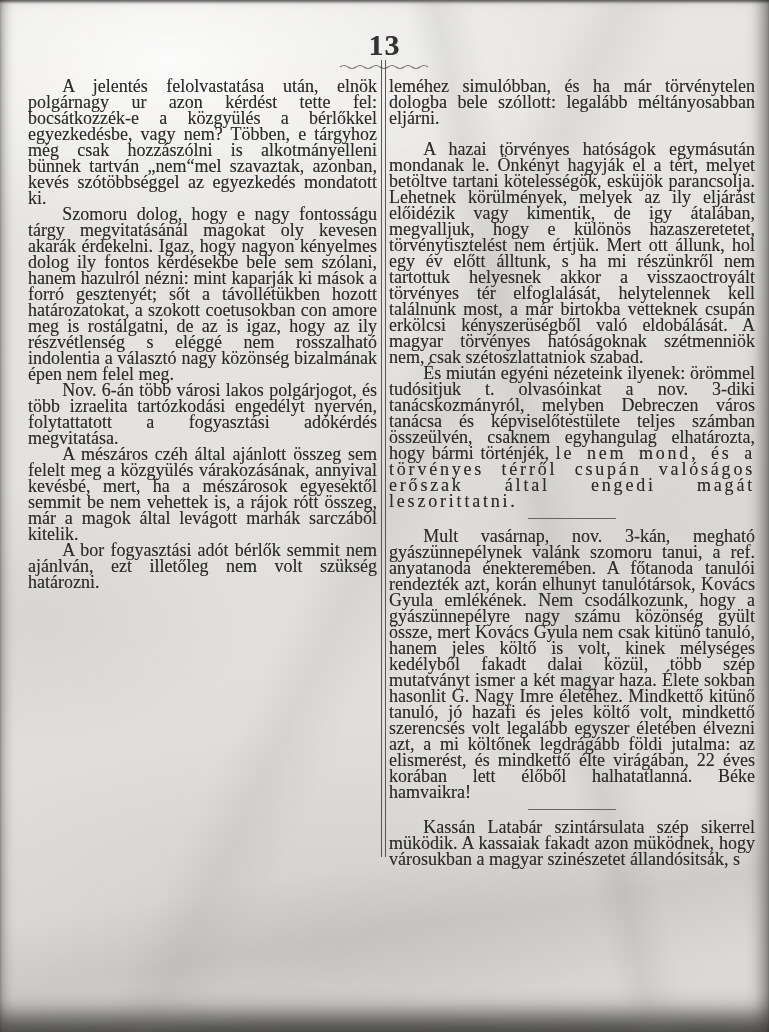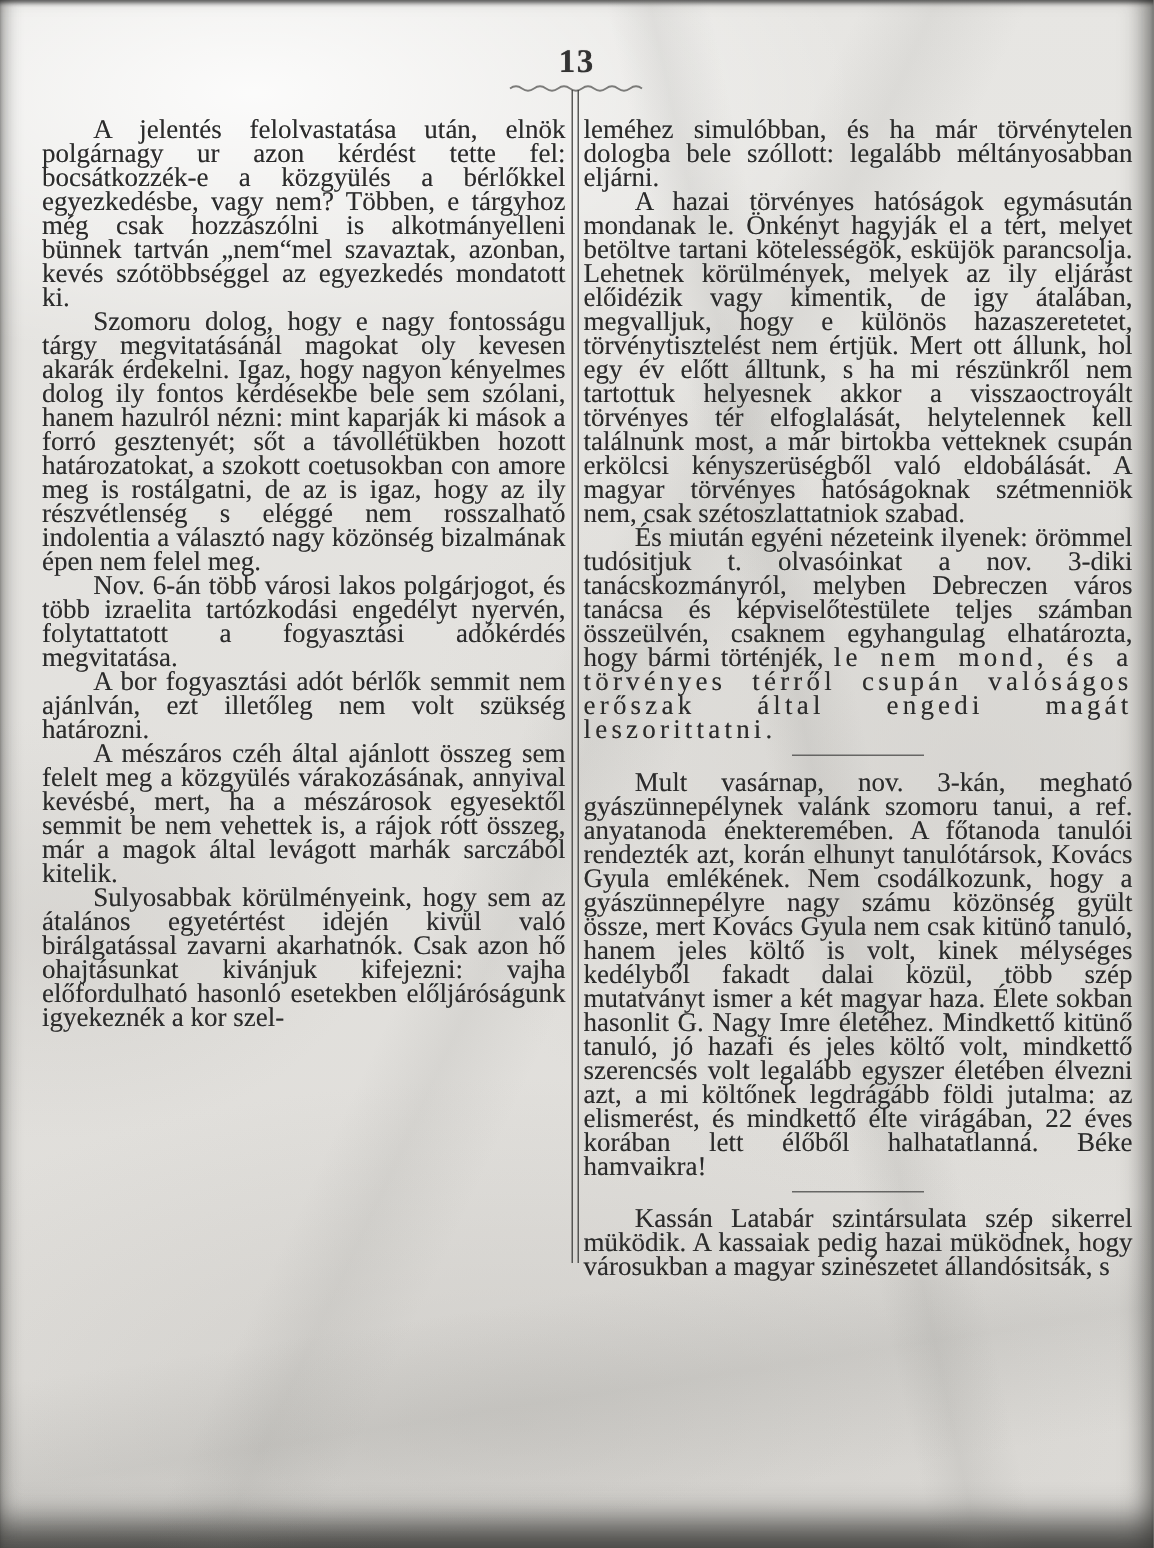--- a/index.html
+++ b/index.html
@@ -25,21 +25,21 @@
   }
   .page::before{ 
     content:"";position:absolute;inset:0;pointer-events:none;
     background:
       linear-gradient(115deg, rgba(0,0,0,0) 46%, rgba(120,120,116,0.10) 50%, rgba(0,0,0,0) 55%),
       linear-gradient(78deg, rgba(0,0,0,0) 63%, rgba(120,120,116,0.12) 66%, rgba(0,0,0,0) 70%),
       linear-gradient(171deg, rgba(0,0,0,0) 80%, rgba(130,130,126,0.16) 86%, rgba(0,0,0,0) 93%);
   }
   header{position:relative;text-align:center;padding-top:28px;height:48px;}
   .page-number{
-    font-size:22px;font-weight:bold;letter-spacing:1px;color:#333;
+    font-size:30px;font-weight:bold;letter-spacing:1px;color:#333;
     text-shadow:0 0 0.5px rgba(0,0,0,0.45);
   }
   .wavy{display:block;margin:0 auto;margin-top:1px;opacity:0.75;}
   .columns{
     position:relative;display:flex;
     padding:2px 14px 0 28px;box-sizing:border-box;
   }
   .col{
     font-size:18px;line-height:16px;font-weight:normal;
     text-align:justify;
@@ -49,21 +49,21 @@
   .col.left{flex:0 0 349px;width:349px;}
   .col.right{flex:1;}
   .divider{
     flex:0 0 5px;width:5px;box-sizing:border-box;
     border-left:1.5px solid #3f3f3d;border-right:1.5px solid #3f3f3d;
     margin:-18px 3px 10px 4px;
     opacity:0.85;
   }
   p{margin:0;text-indent:1.9em;}
   p.no-indent{text-indent:0;}
-  p.gap-before{}
+  p.gap-before{margin-top:15px;}
   .spaced{letter-spacing:2.8px;word-spacing:3px;}
   .rule{
     width:88px;border:0;border-top:1.3px solid #4a4a48;
     margin:9px auto 9px;opacity:0.8;
   }
 </style>
 </head>
 <body>
 
 <div class="page">
@@ -74,31 +74,30 @@
       <path d="M1 4 q 4 -3 8 0 t 8 0 t 8 0 t 8 0 t 8 0 t 8 0 t 8 0 t 8 0 t 8 0 t 8 0 t 8 0" fill="none" stroke="#555553" stroke-width="1.2"></path>
     </svg>
   </header>
 
   <div class="columns">
 
     <div class="col left">
       <p>A jelentés felolvastatása után, elnök polgárnagy ur azon kérdést tette fel: bocsátkozzék-e a közgyülés a bérlőkkel egyezkedésbe, vagy nem? Többen, e tárgyhoz még csak hozzászólni is alkotmányelleni bünnek tartván „nem“mel szavaztak, azonban, kevés szótöbbséggel az egyezkedés mondatott ki.</p>
       <p>Szomoru dolog, hogy e nagy fontosságu tárgy megvitatásánál magokat oly kevesen akarák érdekelni. Igaz, hogy nagyon kényelmes dolog ily fontos kérdésekbe bele sem szólani, hanem hazulról nézni: mint kaparják ki mások a forró gesztenyét; sőt a távollétükben hozott határozatokat, a szokott coetusokban con amore meg is rostálgatni, de az is igaz, hogy az ily részvétlenség s eléggé nem rosszalható indolentia a választó nagy közönség bizalmának épen nem felel meg.</p>
       <p>Nov. 6-án több városi lakos polgárjogot, és több izraelita tartózkodási engedélyt nyervén, folytattatott a fogyasztási adókérdés megvitatása.</p>
+      <p>A mészáros czéh által ajánlott összeg sem felelt meg a közgyülés várakozásának, annyival kevésbé, mert, ha a mészárosok egyesektől semmit be nem vehettek is, a rájok rótt összeg, már a magok által levágott marhák sarczából kitelik.</p>
       <p>A bor fogyasztási adót bérlők semmit nem ajánlván, ezt illetőleg nem volt szükség határozni.</p>
-      <p>A mészáros czéh által ajánlott összeg sem felelt meg a közgyülés várakozásának, annyival kevésbé, mert, ha a mészárosok egyesektől semmit be nem vehettek is, a rájok rótt összeg, már a magok által levágott marhák sarczából kitelik.</p>
-      <p>Sulyosabbak körülményeink, hogy sem az átalános egyetértést idején kivül való birálgatással zavarni akarhatnók. Csak azon hő ohajtásunkat kivánjuk kifejezni: vajha előfordulható hasonló esetekben előljáróságunk igyekeznék a kor szel-</p>
     </div>
 
     <div class="divider"></div>
 
     <div class="col right">
       <p class="no-indent">leméhez simulóbban, és ha már törvénytelen dologba bele szóllott: legalább méltányosabban eljárni.</p>
       <p class="gap-before">A hazai törvényes hatóságok egymásután mondanak le. Önkényt hagyják el a tért, melyet betöltve tartani kötelességök, esküjök parancsolja. Lehetnek körülmények, melyek az ily eljárást előidézik vagy kimentik, de igy átalában, megvalljuk, hogy e különös hazaszeretetet, törvénytisztelést nem értjük. Mert ott állunk, hol egy év előtt álltunk, s ha mi részünkről nem tartottuk helyesnek akkor a visszaoctroyált törvényes tér elfoglalását, helytelennek kell találnunk most, a már birtokba vetteknek csupán erkölcsi kényszerüségből való eldobálását. A magyar törvényes hatóságoknak szétmenniök nem, csak szétoszlattatniok szabad.</p>
       <p><span>És miután egyéni nézeteink ilyenek: örömmel tudósitjuk t. olvasóinkat a nov. 3-diki tanácskozmányról, melyben Debreczen város tanácsa és képviselőtestülete teljes számban összeülvén, csaknem egyhangulag elhatározta, hogy bármi történjék, </span><span class="spaced">le nem mond, és a törvényes térről csupán valóságos erőszak által engedi magát leszorittatni.</span></p>
       <div class="rule"></div>
       <p>Mult vasárnap, nov. 3-kán, megható gyászünnepélynek valánk szomoru tanui, a ref. anyatanoda énekteremében. A főtanoda tanulói rendezték azt, korán elhunyt tanulótársok, Kovács Gyula emlékének. Nem csodálkozunk, hogy a gyászünnepélyre nagy számu közönség gyült össze, mert Kovács Gyula nem csak kitünő tanuló, hanem jeles költő is volt, kinek mélységes kedélyből fakadt dalai közül, több szép mutatványt ismer a két magyar haza. Élete sokban hasonlit G. Nagy Imre életéhez. Mindkettő kitünő tanuló, jó hazafi és jeles költő volt, mindkettő szerencsés volt legalább egyszer életében élvezni azt, a mi költőnek legdrágább földi jutalma: az elismerést, és mindkettő élte virágában, 22 éves korában lett élőből halhatatlanná. Béke hamvaikra!</p>
       <div class="rule"></div>
-      <p>Kassán Latabár szintársulata szép sikerrel müködik. A kassaiak pedig hazai müködnek, hogy városukban a magyar szinészetet állandósitsák, s</p>
+      <p>Kassán Latabár szintársulata szép sikerrel müködik. A kassaiak fakadt azon müködnek, hogy városukban a magyar szinészetet állandósitsák, s</p>
     </div>
 
   </div>
 </div>
 
 </body></html>

